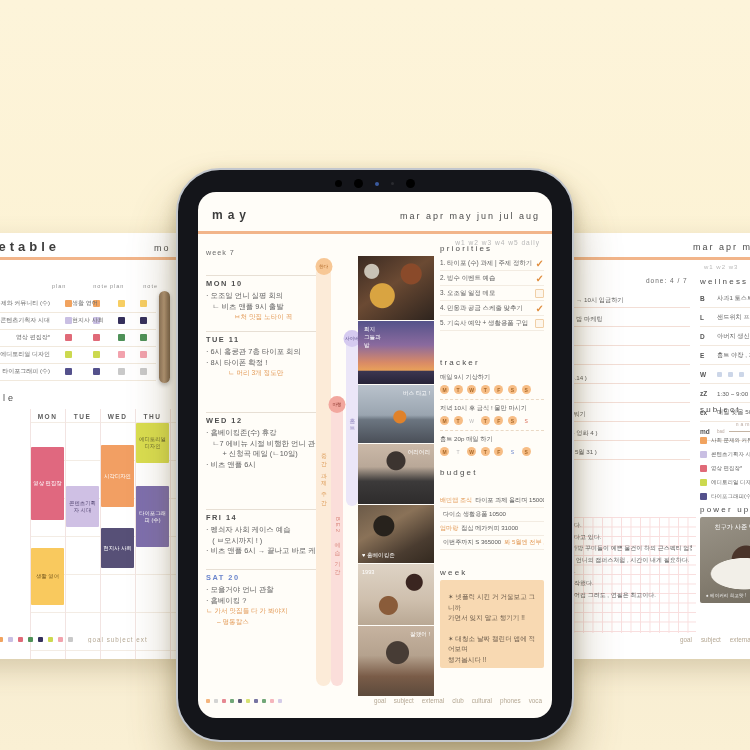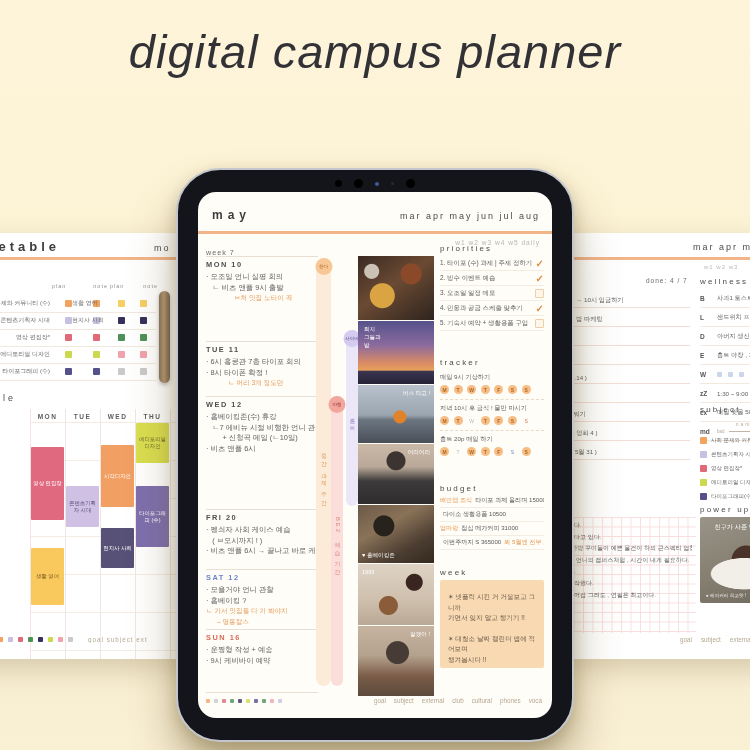--- a/index.html
+++ b/index.html
@@ -179,21 +179,20 @@
   .s-footer-sq{position:absolute;left:8px;top:507px;display:flex;gap:4px}
   .s-footer-sq .sq{width:4px;height:4px;opacity:.8}
   .s-footer-tabs{position:absolute;right:10px;top:505px;display:flex;gap:8px;font-size:6.3px;color:#b5a894}
 </style>
 </head>
 <body>
 
 <div class="canvas">
 
   <div class="hero">
-    <div class="hero-title">digital campus planner</div>
   </div>
 
   <div class="page left-page">
     <div class="lp-title">timetable</div>
     <div class="lp-tab">mo</div>
     <div class="accent-line lp-line"></div>
 
     <div class="lg-head" style="left:114px;top:50px;width:56px">
       <span>plan</span>
       <span>note</span>
@@ -445,57 +444,52 @@
       <span class="cam c2"></span>
     </div>
 
     <div class="screen">
       <div class="s-month">may</div>
       <div class="s-tabs">mar apr may jun jul aug</div>
       <div class="accent-line s-line"></div>
       <div class="s-weeks">w1  w2  w3  w4  w5  daily</div>
       <div class="s-week5">week 7</div>
 
-      <div class="day" style="top:64px;height:65px">
+      <div class="day" style="top:83px;height:65px">
         <div class="day-label">MON  10</div>
         <div class="hw">· 오조일 언니 실평 회의</div>
         <div class="hw">   ㄴ 비츠 앤플 9시 출발</div>
         <div class="hw accent" style="padding-left:28px">ㅂ처 맛집 노타이 꼭</div>
       </div>
-      <div class="day" style="top:149px;height:65px">
+      <div class="day" style="top:139px;height:65px">
         <div class="day-label">TUE  11</div>
         <div class="hw">· 6시 홍콩관 7층 타이포 회의</div>
         <div class="hw">· 8시 타이폰 확정 !</div>
         <div class="hw accent" style="padding-left:22px">ㄴ 머리 3개 정도만</div>
       </div>
-      <div class="day" style="top:204px;height:59px">
+      <div class="day" style="top:220px;height:59px">
         <div class="day-label">WED  12</div>
         <div class="hw">· 홈베이킹존(수) 휴강</div>
         <div class="hw">   ㄴ7 에비뉴 시절 비행한 언니 관찰</div>
         <div class="hw">        + 신청곡 메일 (ㄴ10일)</div>
         <div class="hw">· 비츠 앤플 6시</div>
       </div>
       <div class="day" style="top:317px;height:60px">
-        <div class="day-label">FRI  20</div>
+        <div class="day-label">FRI  14</div>
         <div class="hw">· 펭쇠자 사회 케이스 예습</div>
         <div class="hw">   ( ㅂ오시까지 ! )</div>
         <div class="hw">· 비츠 앤플 6시 → 끝나고 바로 케이스…</div>
       </div>
       <div class="day" style="top:377px;height:60px">
-        <div class="day-label sat">SAT  12</div>
+        <div class="day-label sat">SAT  20</div>
         <div class="hw">· 모을거야 언니 관찰</div>
         <div class="hw">· 홈베이킹 ?</div>
         <div class="hw accent">ㄴ 가서 맛집들 다 가 봐야지</div>
         <div class="hw accent">      – 명동칼스</div>
         <div class="hw accent">      – 베이커리 칠성사</div>
-      </div>
-      <div class="day day-last" style="top:437px;height:64px">
-        <div class="day-label sun">SUN  16</div>
-        <div class="hw">· 운짱형 작성 + 예송</div>
-        <div class="hw">· 9시 케비바이 예약</div>
       </div>
 
       <div class="pill tone-orange" style="left:118px;top:74px;width:15px;height:420px">
         <div class="pill-badge">한다</div>
         <span>중간 과제 주간</span>
       </div>
       <div class="pill tone-red" style="left:133px;top:212px;width:12px;height:282px">
         <div class="pill-badge">마랭</div>
         <span>BE2 예습 기간</span>
       </div>
@@ -587,21 +581,21 @@
             <span class="trk off">T</span>
             <span class="trk on">W</span>
             <span class="trk on">T</span>
             <span class="trk on">F</span>
             <span class="trk off-blue">S</span>
             <span class="trk on">S</span>
           </div>
         </div>
       </div>
 
-      <div class="r-col sec" style="top:292px">budget</div>
+      <div class="r-col sec" style="top:276px">budget</div>
       <div class="r-col bud" style="top:302px">
         <div class="row">
             <span class="pre">배민앱 조식</span>
             <span>타이포 과제 올리며 15000</span>
             <span class="post"></span>
           </div>
         <div class="row">
             <span class="pre"></span>
             <span>다이소 생활용품 10500</span>
             <span class="post"></span>

